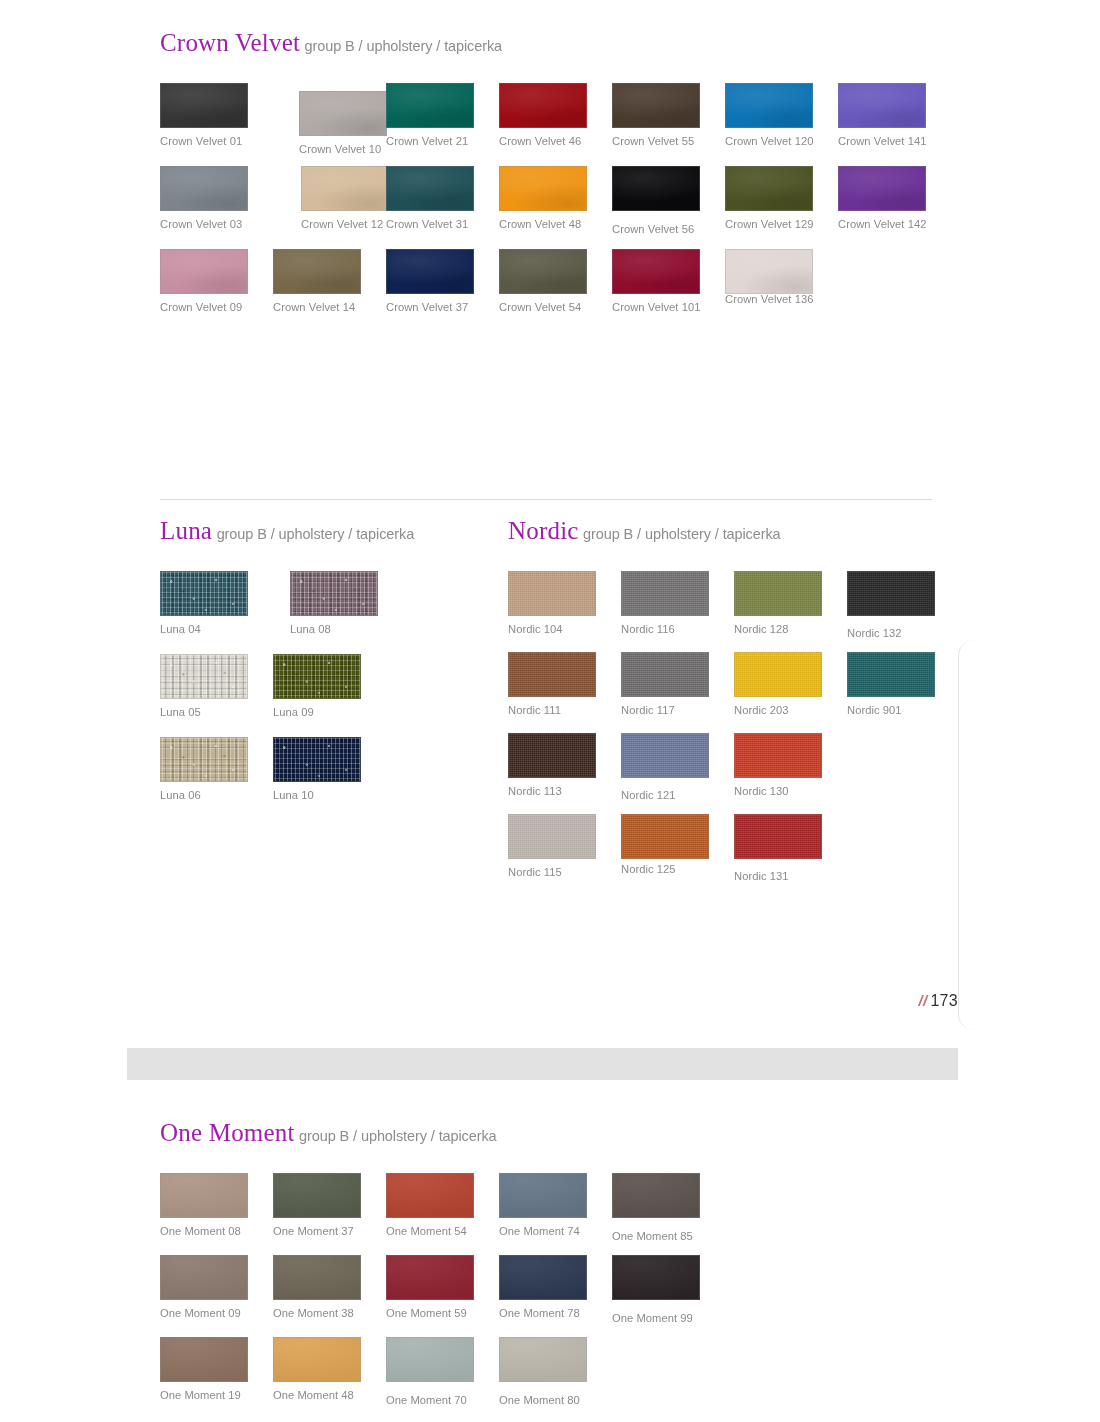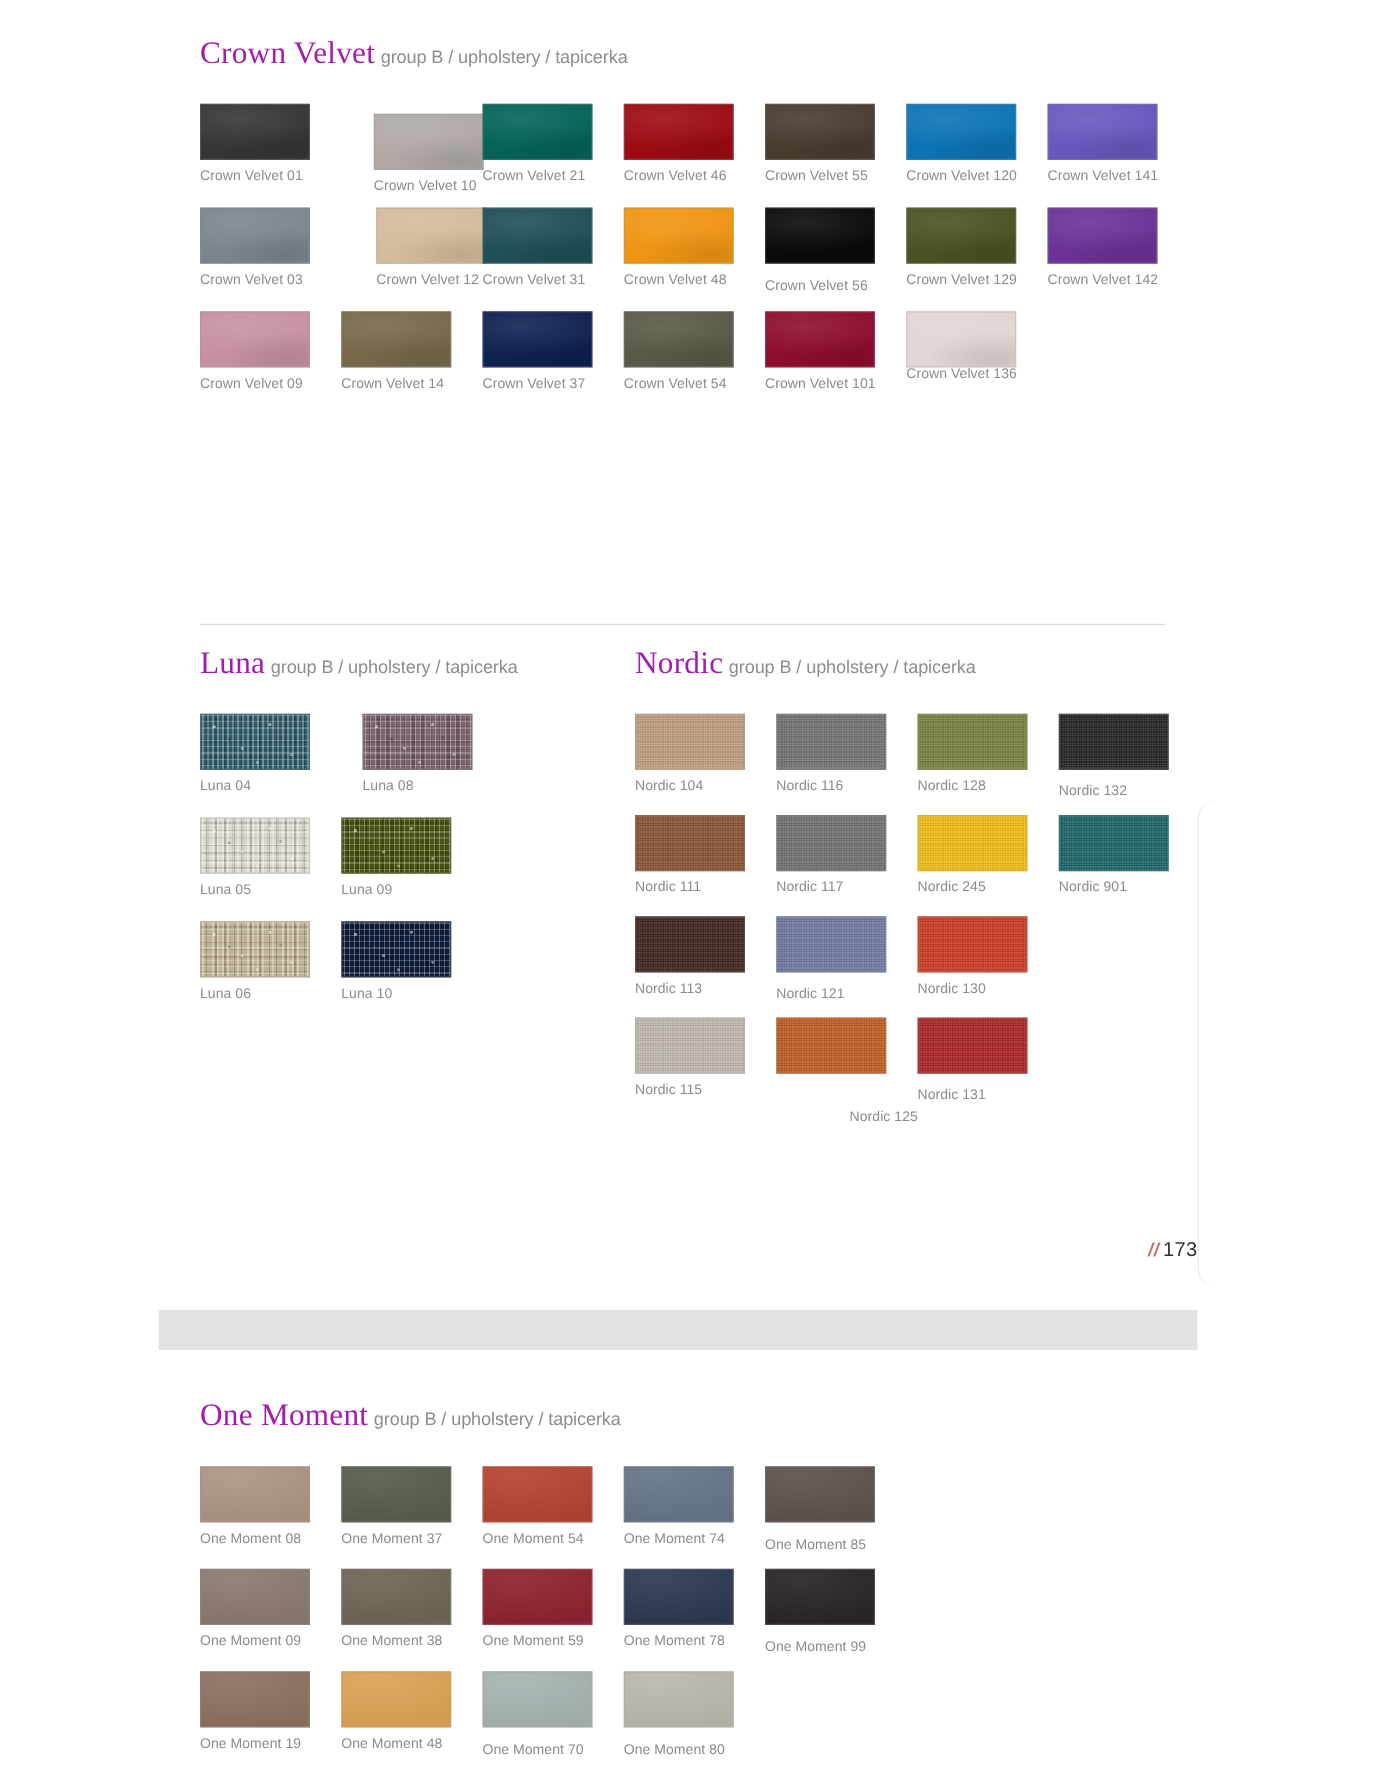--- a/index.html
+++ b/index.html
@@ -329,21 +329,21 @@
         <div class="swatch-cell" style="left: 0px; top: 109px;">
           <div class="swatch tex-grain" style="background: rgb(138, 83, 52);"></div>
           <div class="swatch-label">Nordic 111</div>
         </div>
         <div class="swatch-cell" style="left: 113px; top: 109px;">
           <div class="swatch tex-grain" style="background: rgb(112, 110, 110);"></div>
           <div class="swatch-label">Nordic 117</div>
         </div>
         <div class="swatch-cell" style="left: 226px; top: 109px;">
           <div class="swatch tex-grain" style="background: rgb(239, 189, 22);"></div>
-          <div class="swatch-label">Nordic 245</div>
+          <div class="swatch-label">Nordic 203</div>
         </div>
         <div class="swatch-cell" style="left: 339px; top: 109px;">
           <div class="swatch tex-grain" style="background: rgb(27, 99, 101);"></div>
           <div class="swatch-label">Nordic 901</div>
         </div>
         <div class="swatch-cell" style="left: 0px; top: 190px;">
           <div class="swatch tex-grain" style="background: rgb(64, 39, 32);"></div>
           <div class="swatch-label">Nordic 113</div>
         </div>
         <div class="swatch-cell" style="left: 113px; top: 190px;">
@@ -353,21 +353,21 @@
         <div class="swatch-cell" style="left: 226px; top: 190px;">
           <div class="swatch tex-grain" style="background: rgb(203, 60, 37);"></div>
           <div class="swatch-label">Nordic 130</div>
         </div>
         <div class="swatch-cell" style="left: 0px; top: 271px;">
           <div class="swatch tex-grain" style="background: rgb(191, 185, 177);"></div>
           <div class="swatch-label">Nordic 115</div>
         </div>
         <div class="swatch-cell" style="left: 113px; top: 271px;">
           <div class="swatch tex-grain" style="background: rgb(188, 91, 32);"></div>
-          <div class="swatch-label" style="margin-top: 29px; text-align: center;">Nordic 125</div>
+          <div class="swatch-label" style="margin-top: 4px;">Nordic 125</div>
         </div>
         <div class="swatch-cell" style="left: 226px; top: 271px;">
           <div class="swatch tex-grain" style="background: rgb(173, 37, 38);"></div>
           <div class="swatch-label" style="margin-top: 11px;">Nordic 131</div>
         </div>
       </div>
   </div>
 
   <div class="page-number">
     <span class="slashes">//</span><span class="num">173</span>

